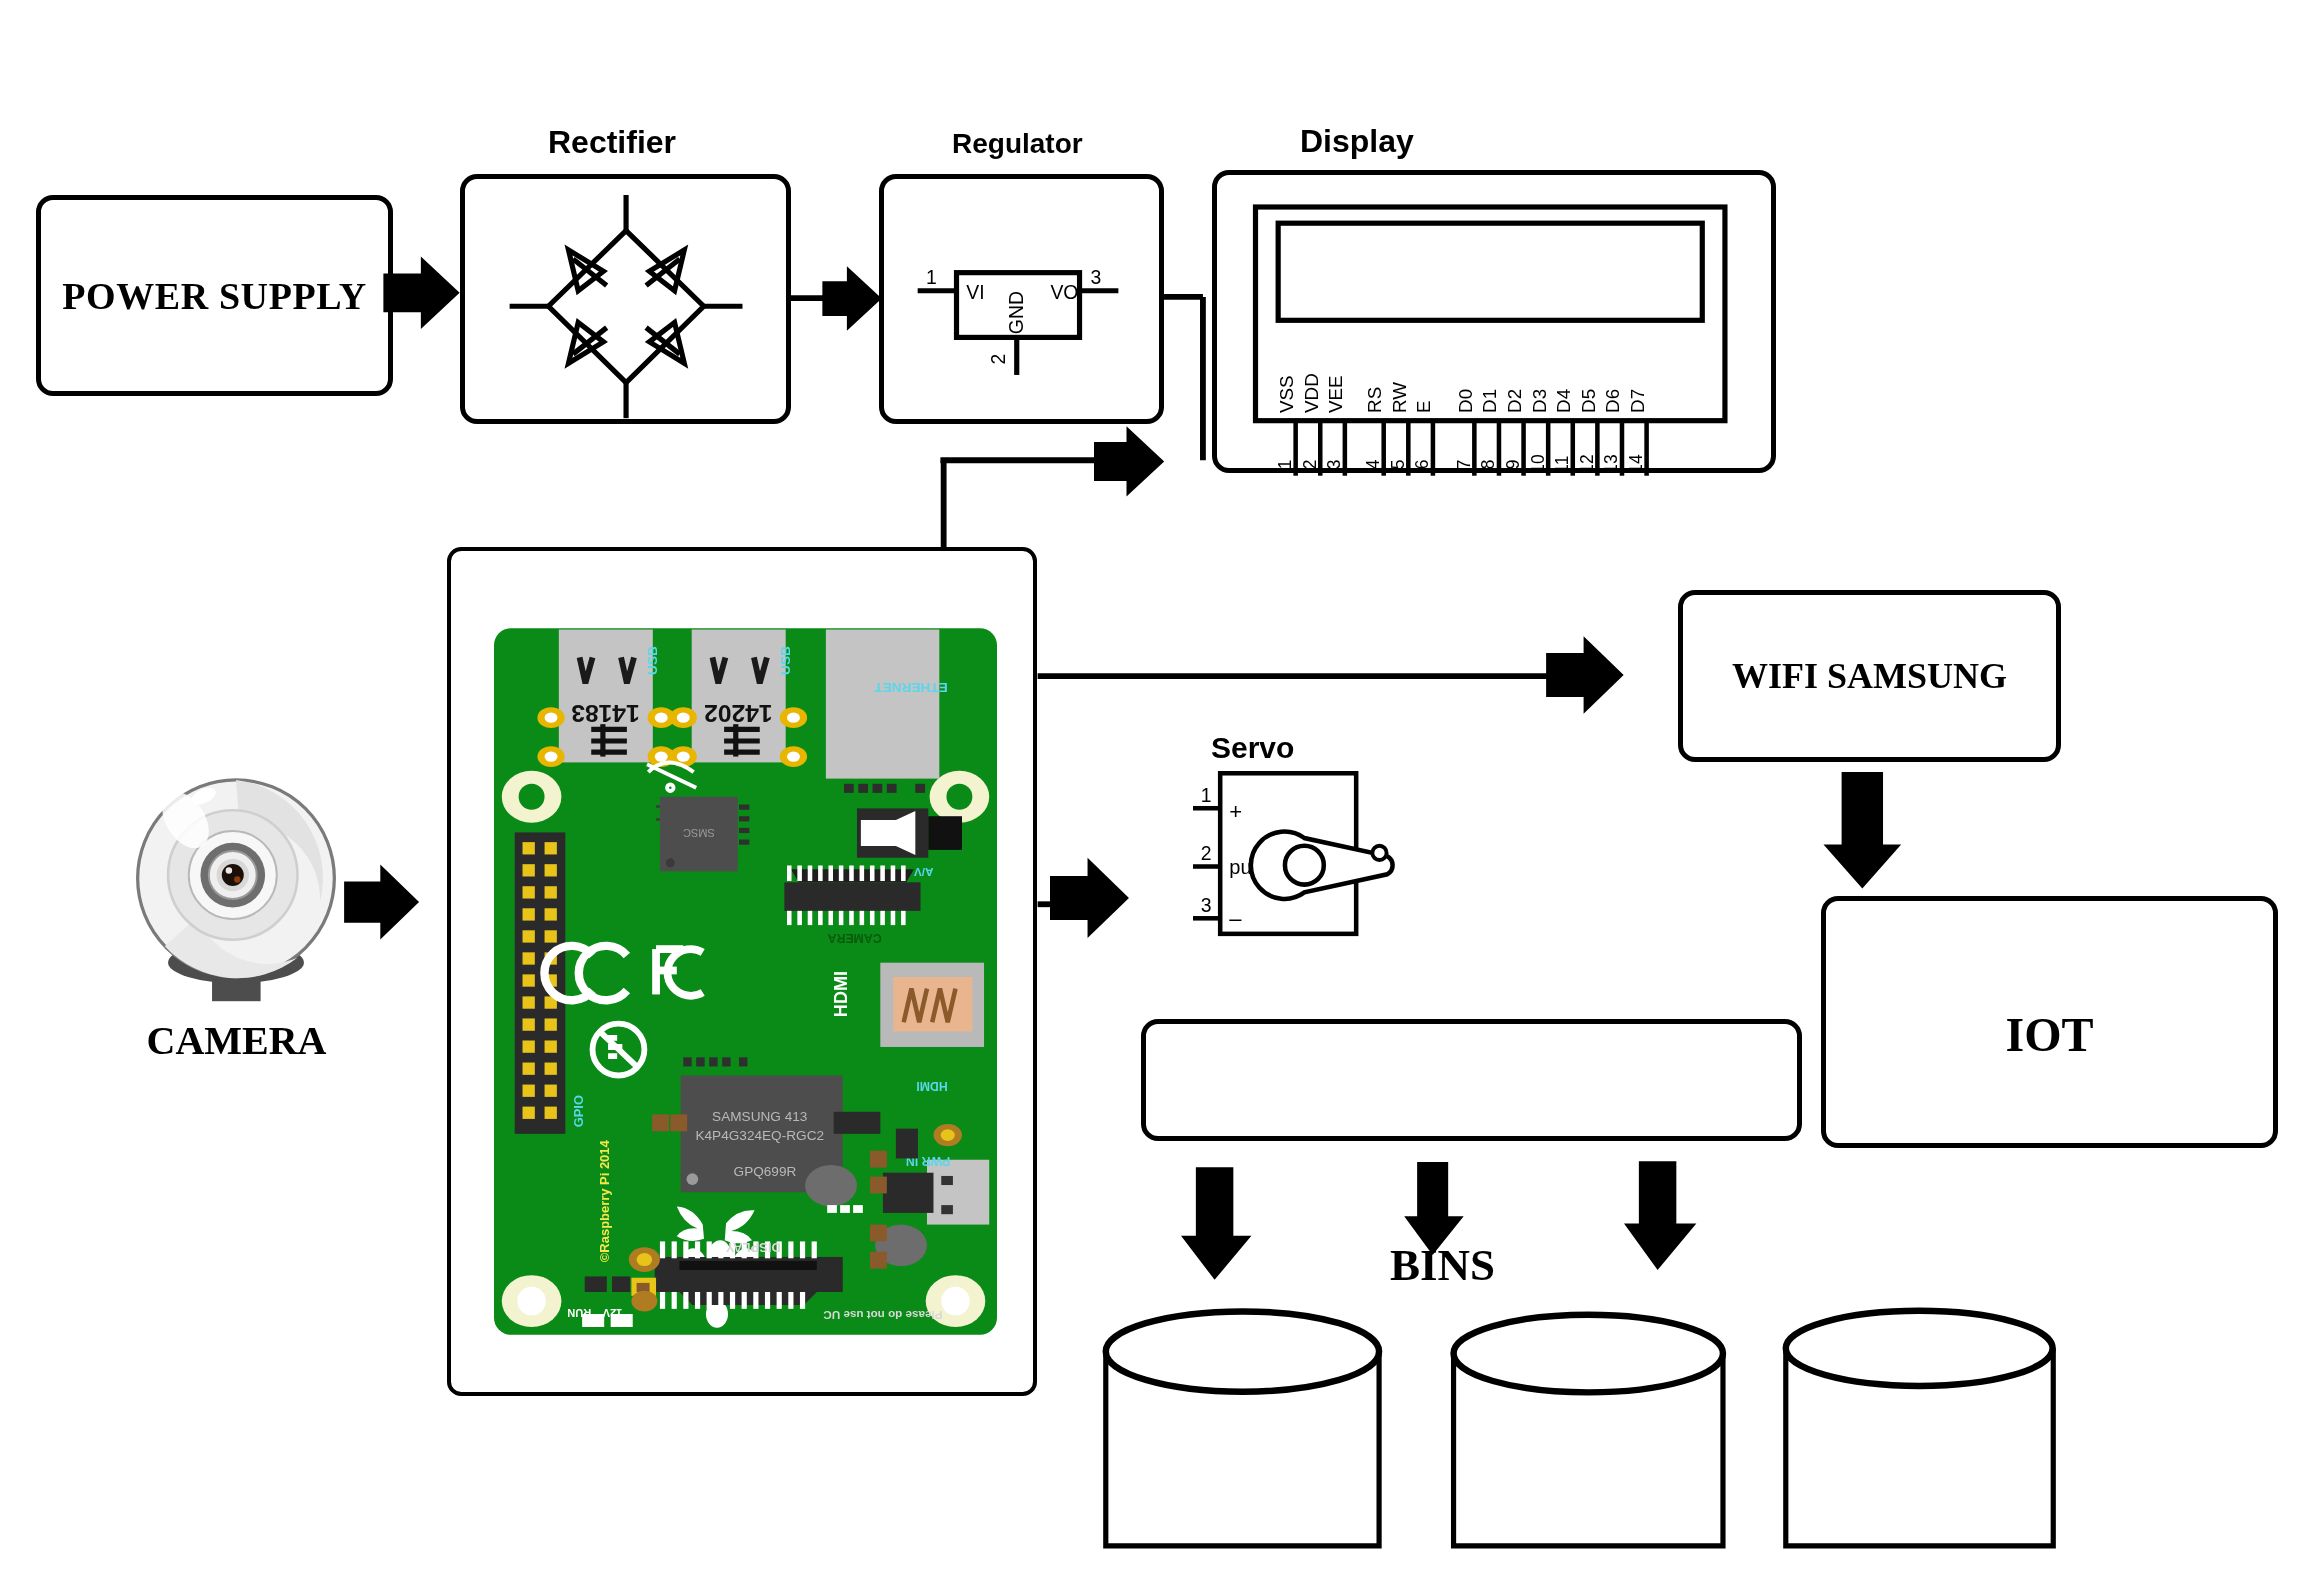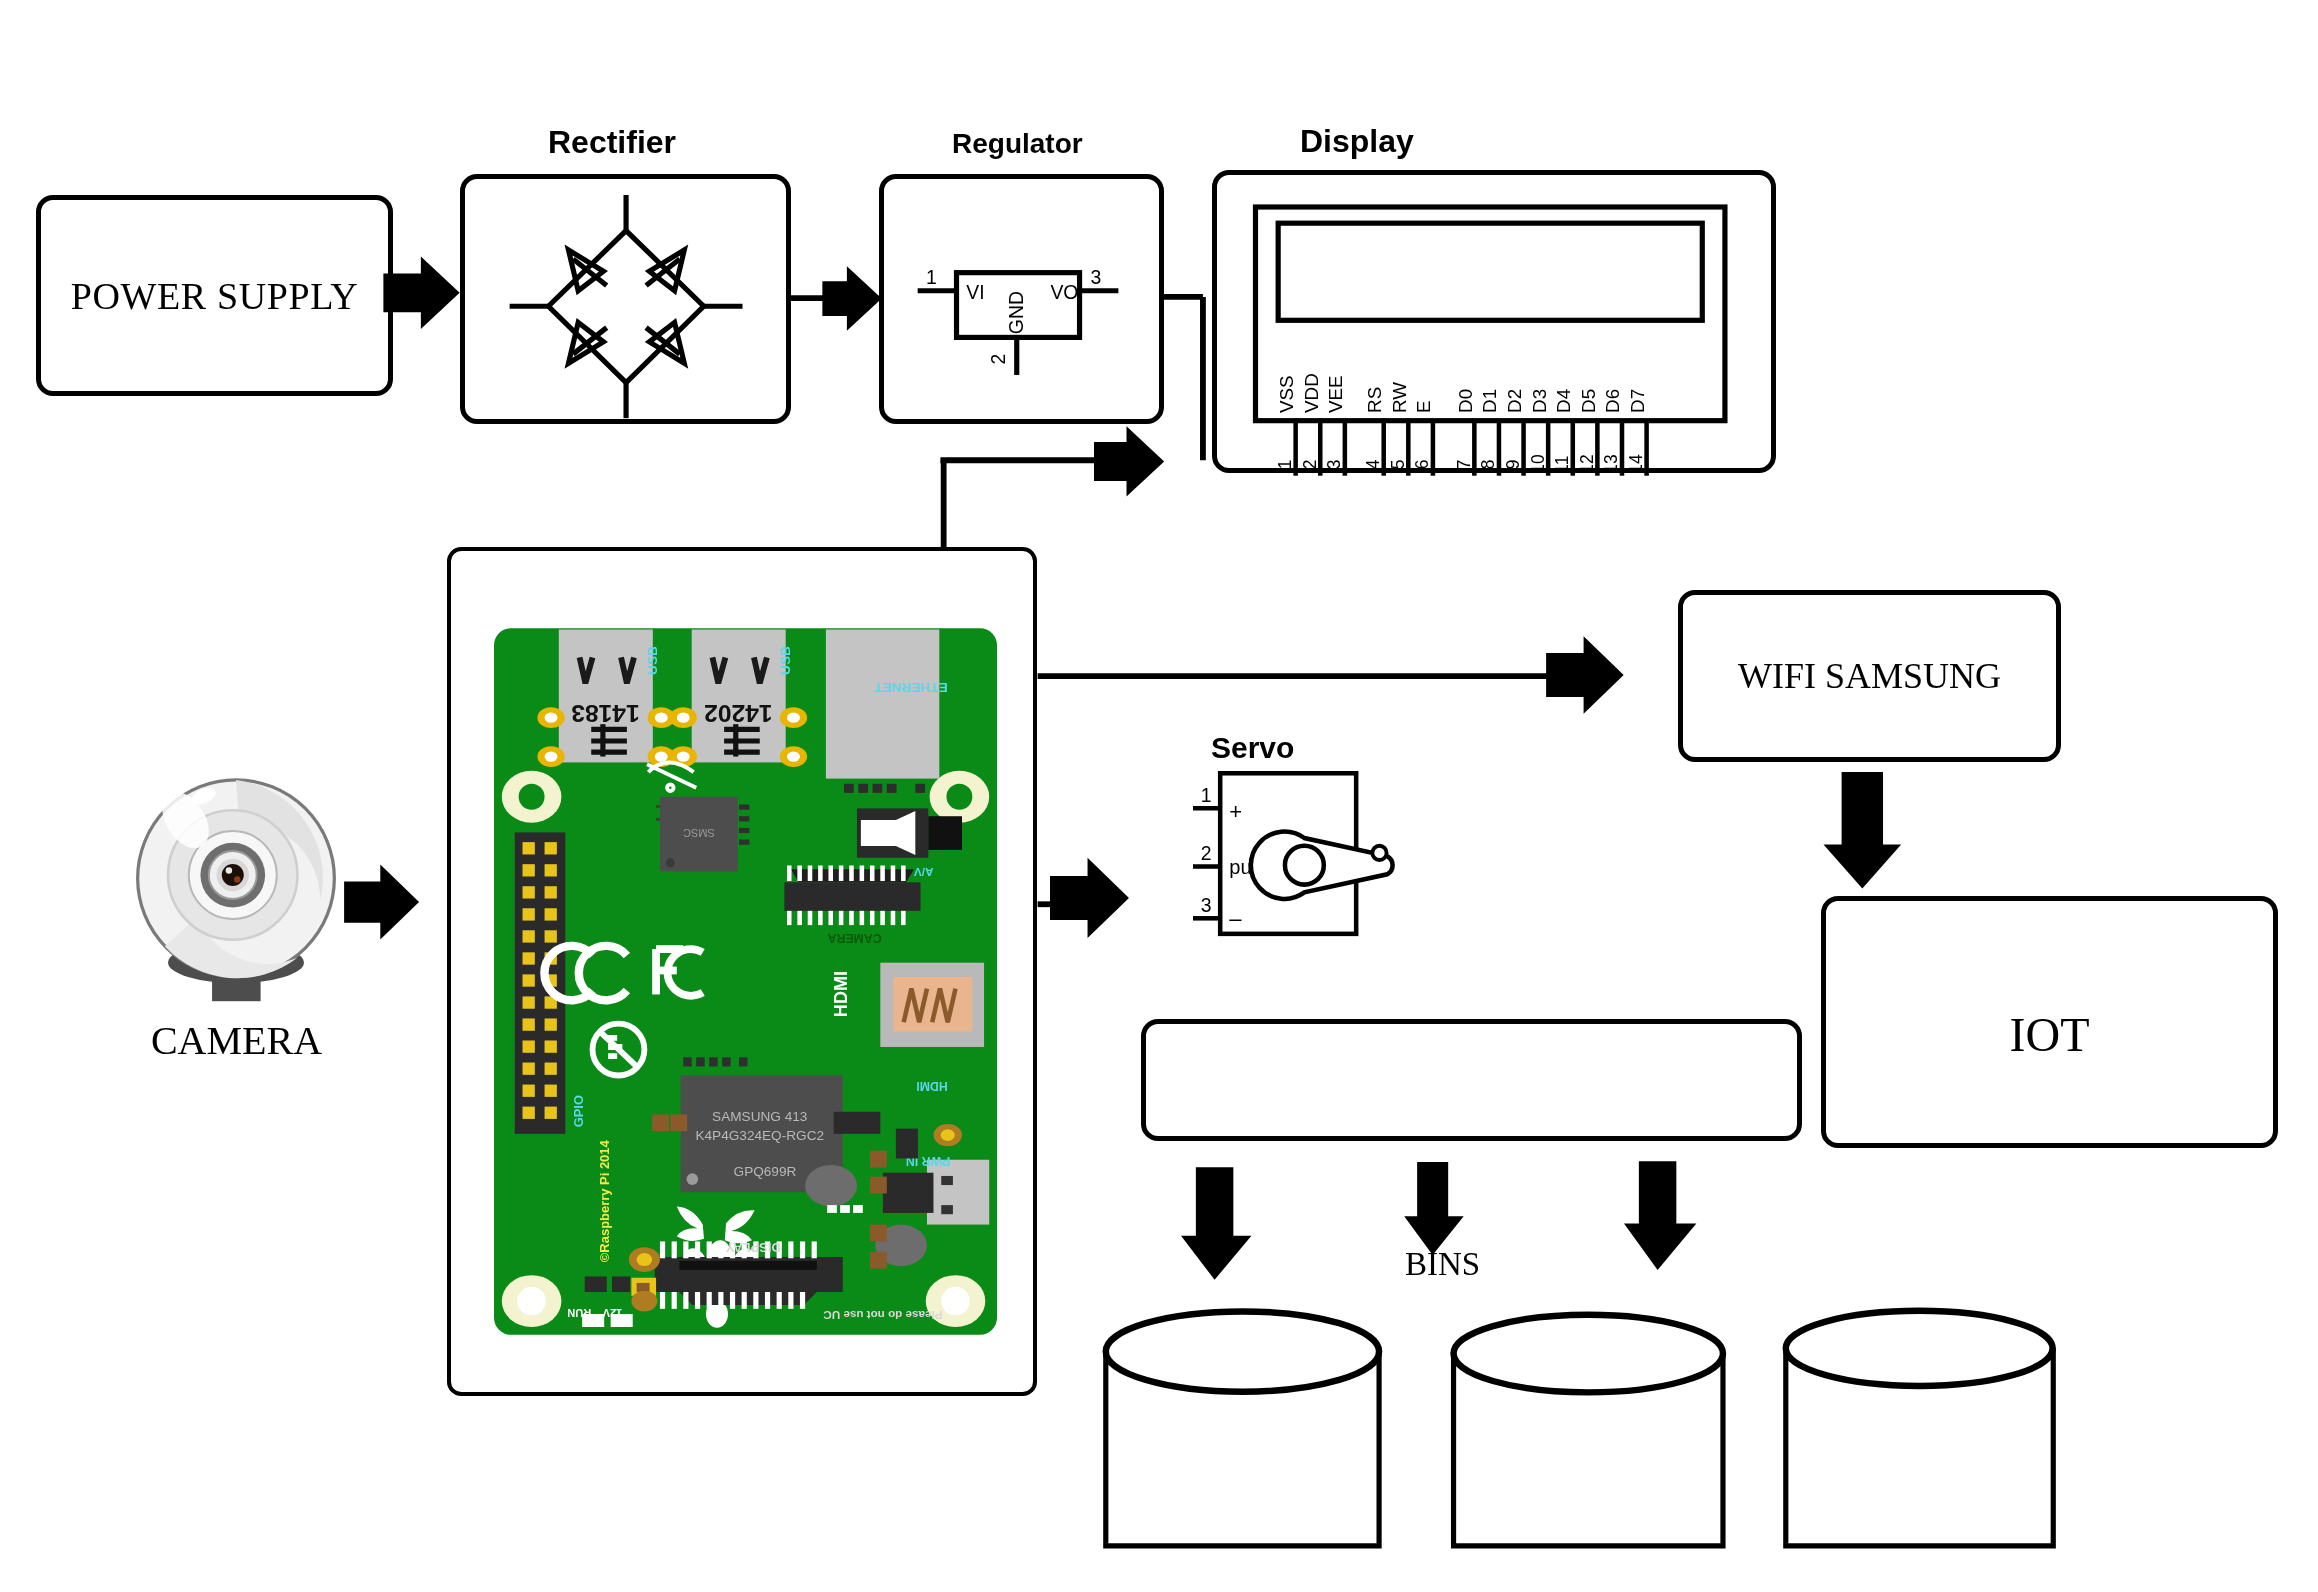--- a/index.html
+++ b/index.html
@@ -1,21 +1,21 @@
 <!DOCTYPE html>
 <html style="font-size:10.4px"><head>
 <meta charset="utf-8">
 <title>System Block Diagram</title>
 <style>
   html,body{margin:0;padding:0;background:#ffffff;}
   body{font-family:"Liberation Sans", sans-serif;}
   #stage{position:relative;width:2319px;height:1592px;background:#fff;overflow:hidden;}
   .blk{position:absolute;border:5.8px solid #000;border-radius:17px;background:#fff;box-sizing:border-box;}
   .blk-label{position:absolute;display:flex;align-items:center;justify-content:center;
-             font-family:"Liberation Serif", serif;font-weight:400;color:#000;white-space:nowrap;}
+             font-family:"Liberation Serif", serif;font-weight:700;color:#000;white-space:nowrap;}
   .cap{position:absolute;font-family:"Liberation Sans", sans-serif;font-weight:700;color:#000;white-space:nowrap;}
   svg{position:absolute;left:0;top:0;overflow:visible;}
   .ln{stroke:#000;fill:none;}
   .silk{fill:#ffffff;}
 </style>
 </head>
 <body>
 
 <div id="stage">
 
@@ -538,21 +538,21 @@
   <svg width="84" height="117" style="left:1181px;top:1167px;" viewBox="0 0 130 180">
     <polygon points="23,0 81,0 81,106 109,106 52,174 0,106 23,106" fill="#000"></polygon>
   </svg>
   <svg width="78" height="97" style="left:1404px;top:1162px;" viewBox="0 0 120 150">
     <polygon points="20,0 68,0 68,84 92,84 44,144 0,84 20,84" fill="#000"></polygon>
   </svg>
   <svg width="84" height="117" style="left:1624px;top:1161px;" viewBox="0 0 130 180">
     <polygon points="23,0 81,0 81,96 112,96 52,168 0,96 23,96" fill="#000"></polygon>
   </svg>
 
-  <div class="blk-label" style="left:1355px;top:1242px;width:175px;height:45px;font-size:33px;">BINS</div>
+  <div class="blk-label" style="left:1355px;top:1242px;width:175px;height:45px;font-size:45px;">BINS</div>
 
   <svg width="733" height="272" style="left:1089px;top:1303px;" viewBox="0 0 1130 420">
 
     <g>
       <path class="ln" d="M25 75 L25 375 L447 375 L447 75" stroke-width="8" fill="#fff"></path>
       <ellipse class="ln" cx="236" cy="75" rx="211" ry="62" stroke-width="10" fill="#fff"></ellipse>
     </g>
 
     <g>
       <path class="ln" d="M562 78 L562 375 L978 375 L978 78" stroke-width="8" fill="#fff"></path>

